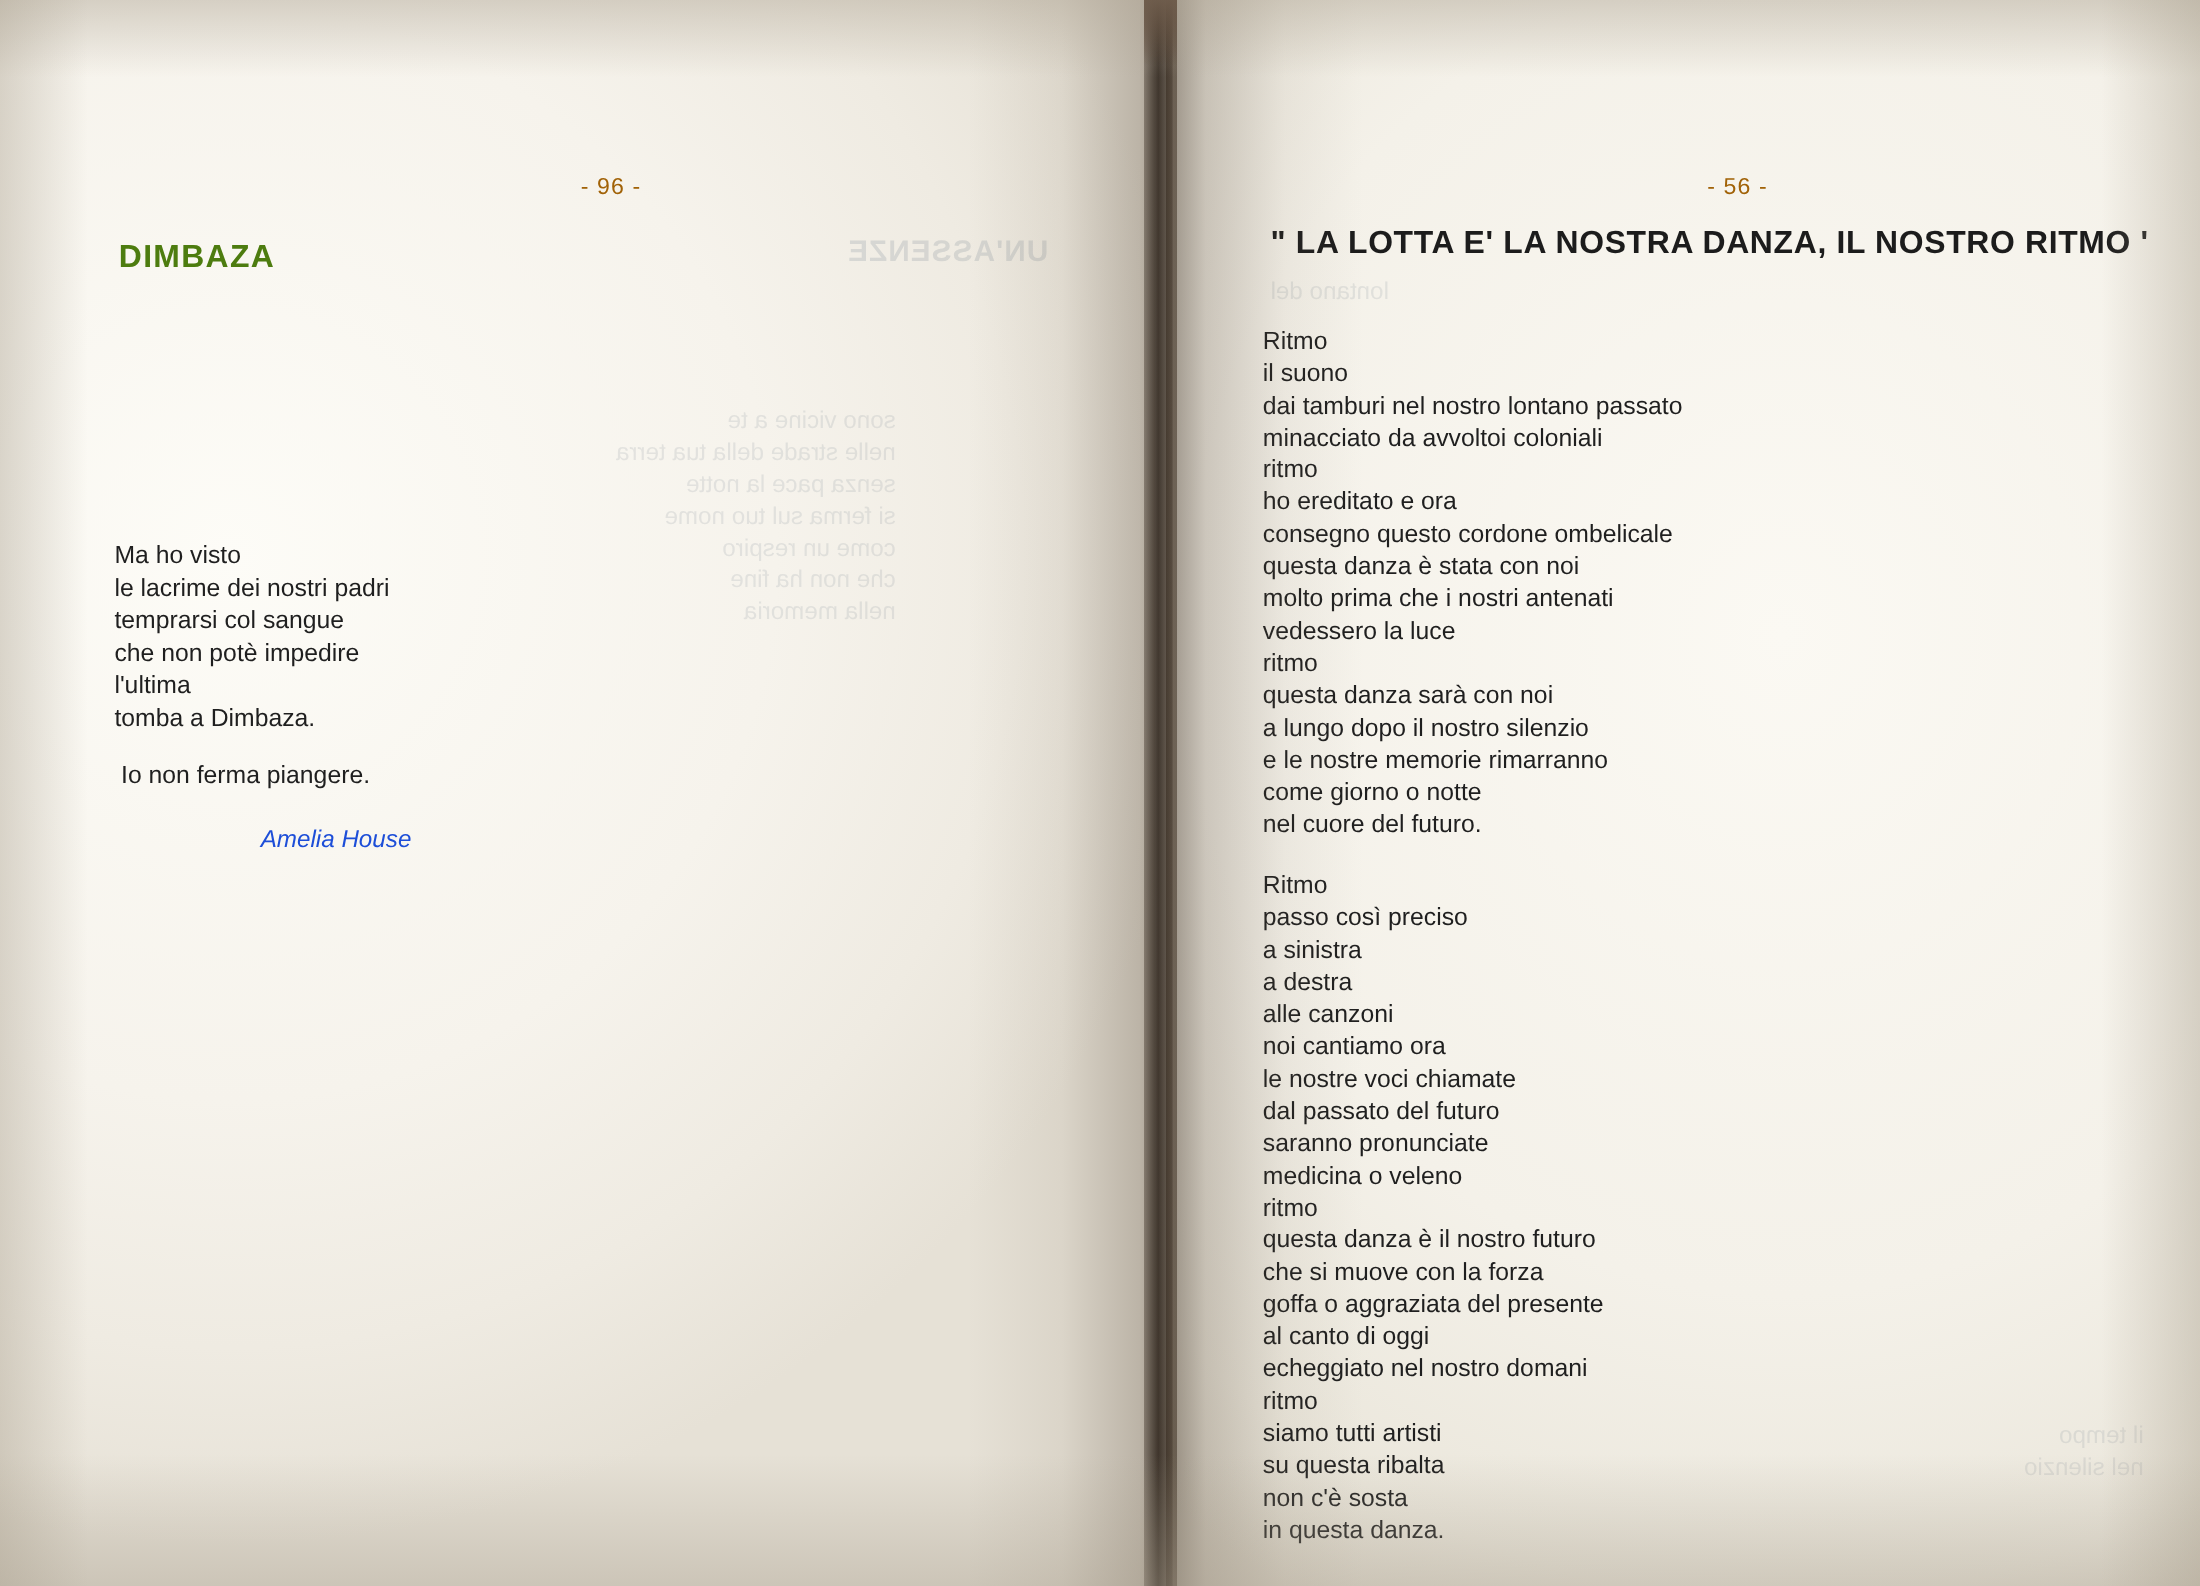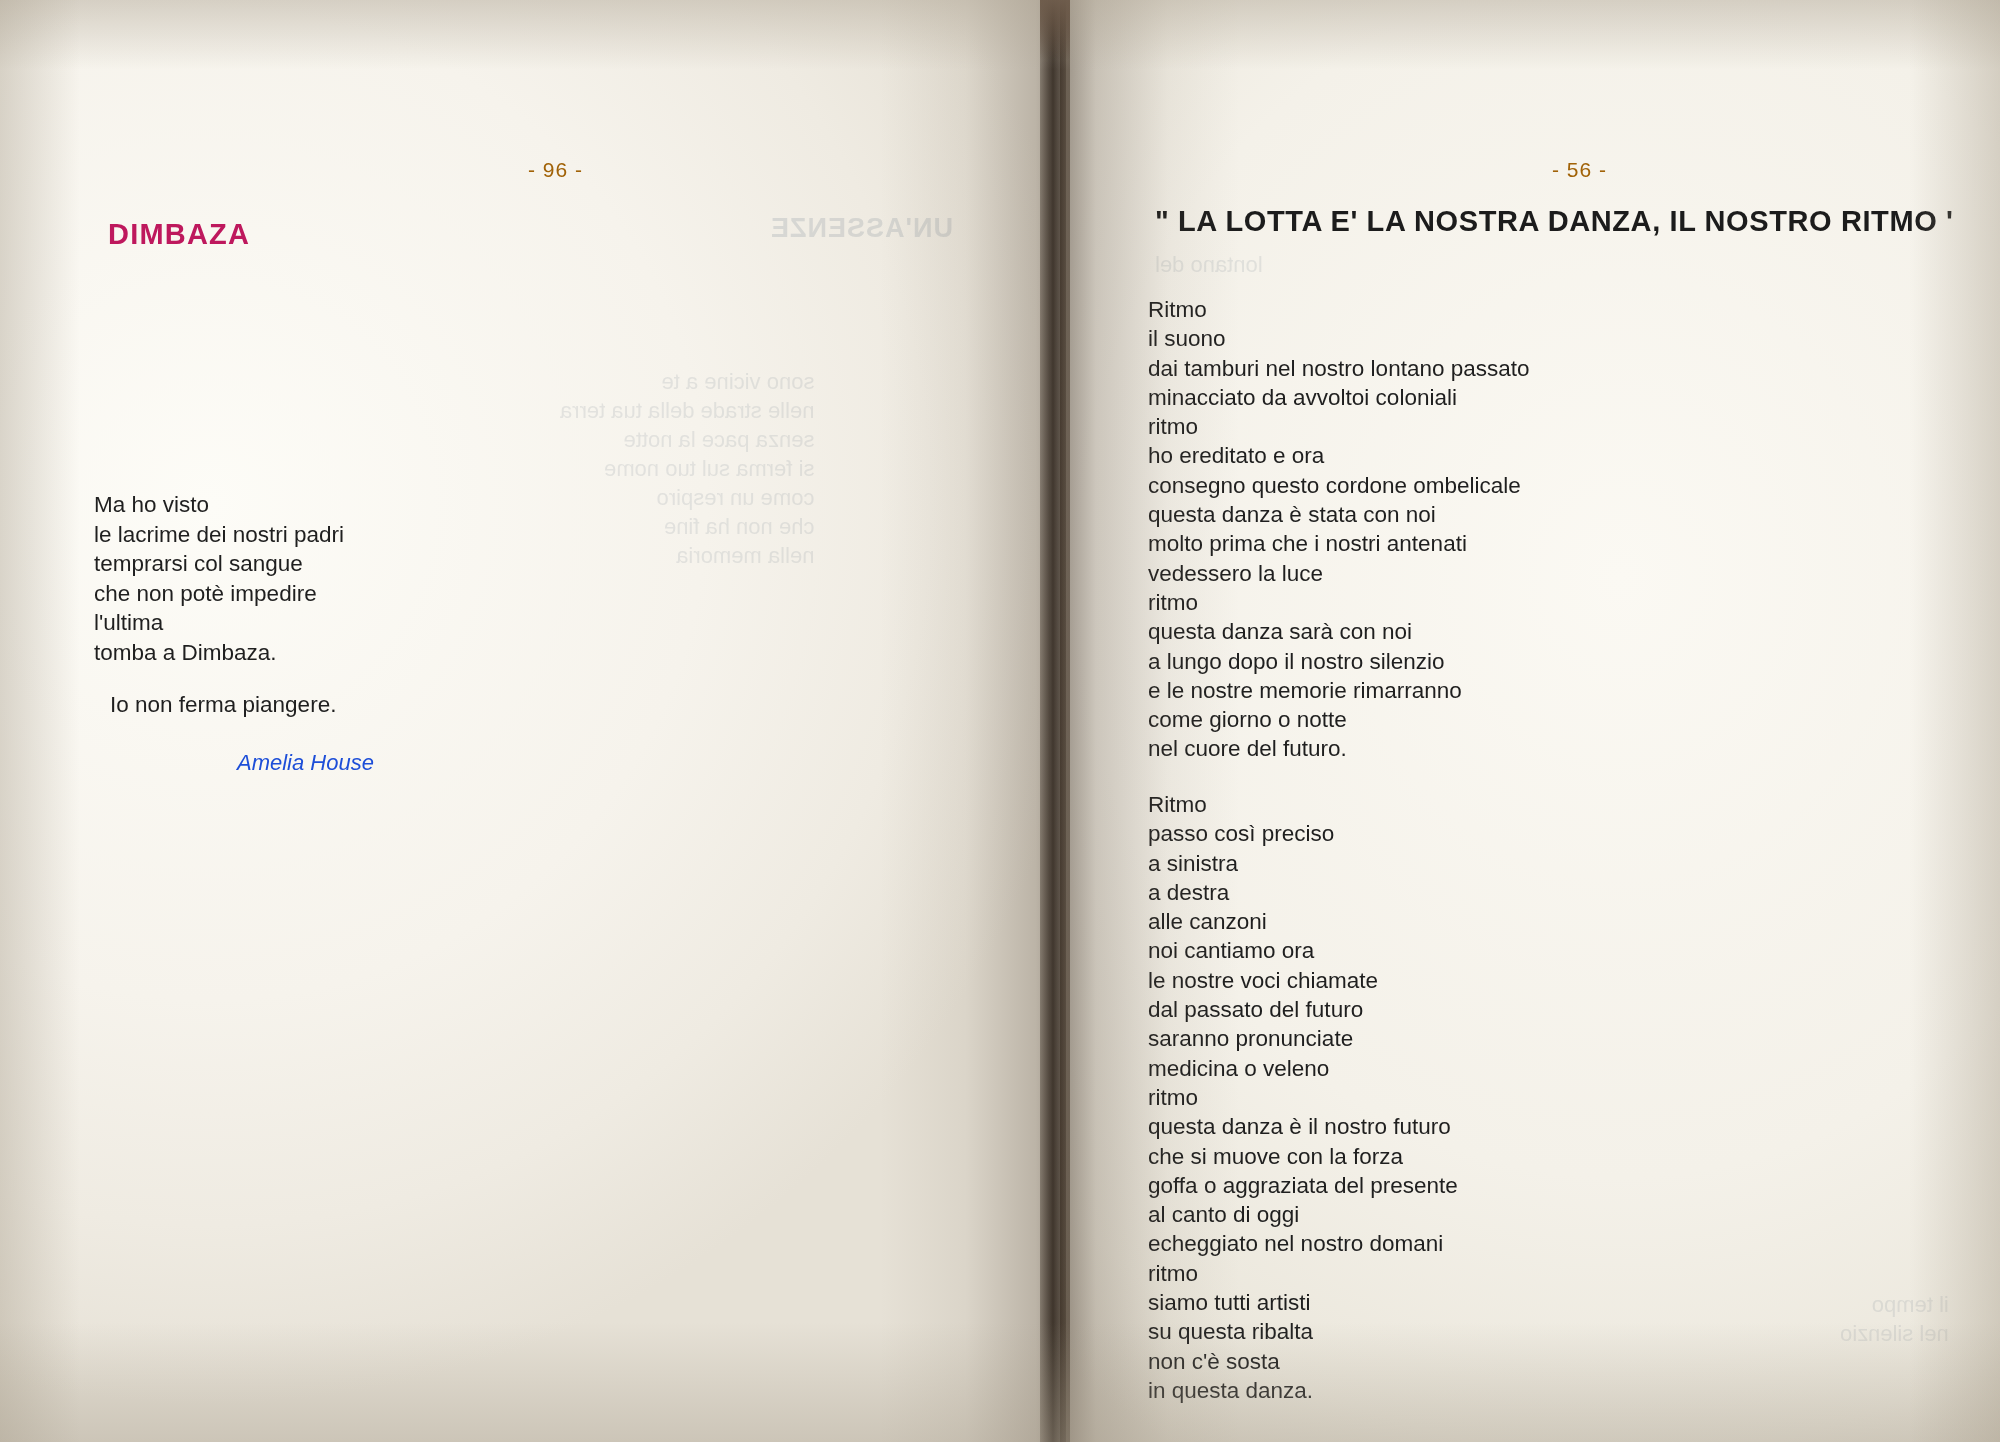--- a/index.html
+++ b/index.html
@@ -99,21 +99,21 @@
   }
   .folio-left { left: 528px; top: 158px; }
   .folio-right { left: 1552px; top: 158px; }
 
   .poem-title-left {
     position: absolute;
     left: 108px; top: 218px;
     font-size: 29px;
     font-weight: bold;
     letter-spacing: 1.2px;
-    color: #be185d;
+    color: #4d7c0f;
   }
 
   .poem-title-right {
     position: absolute;
     left: 1155px; top: 205px;
     font-size: 29px;
     font-weight: bold;
     letter-spacing: 0.6px;
     color: #1c1c1c;
     white-space: nowrap;
@@ -121,21 +121,21 @@
 
   .stanza {
     position: absolute;
     font-size: 22.5px;
     line-height: 29.5px;
     color: #1f1f1f;
     white-space: pre-line;
   }
 
   .left-s1 { left: 110px; top: 367px; }
-  .left-s2 { left: 94px; top: 490px; }
+  .left-s2 { left: 104px; top: 490px; }
   .left-s3 { left: 110px; top: 690px; }
 
   .attribution {
     position: absolute;
     left: 237px; top: 750px;
     font-size: 22px;
     font-style: italic;
     color: #1d4ed8;
   }
 

